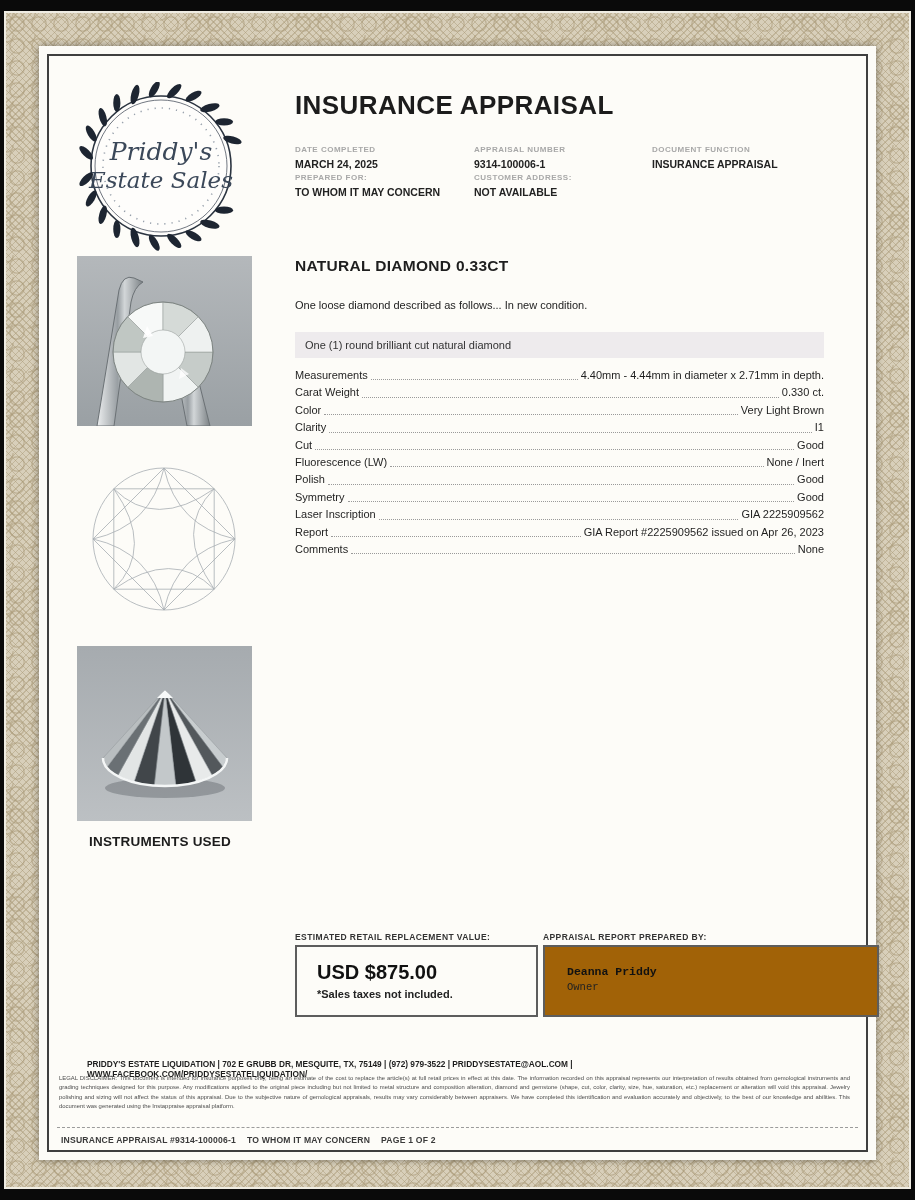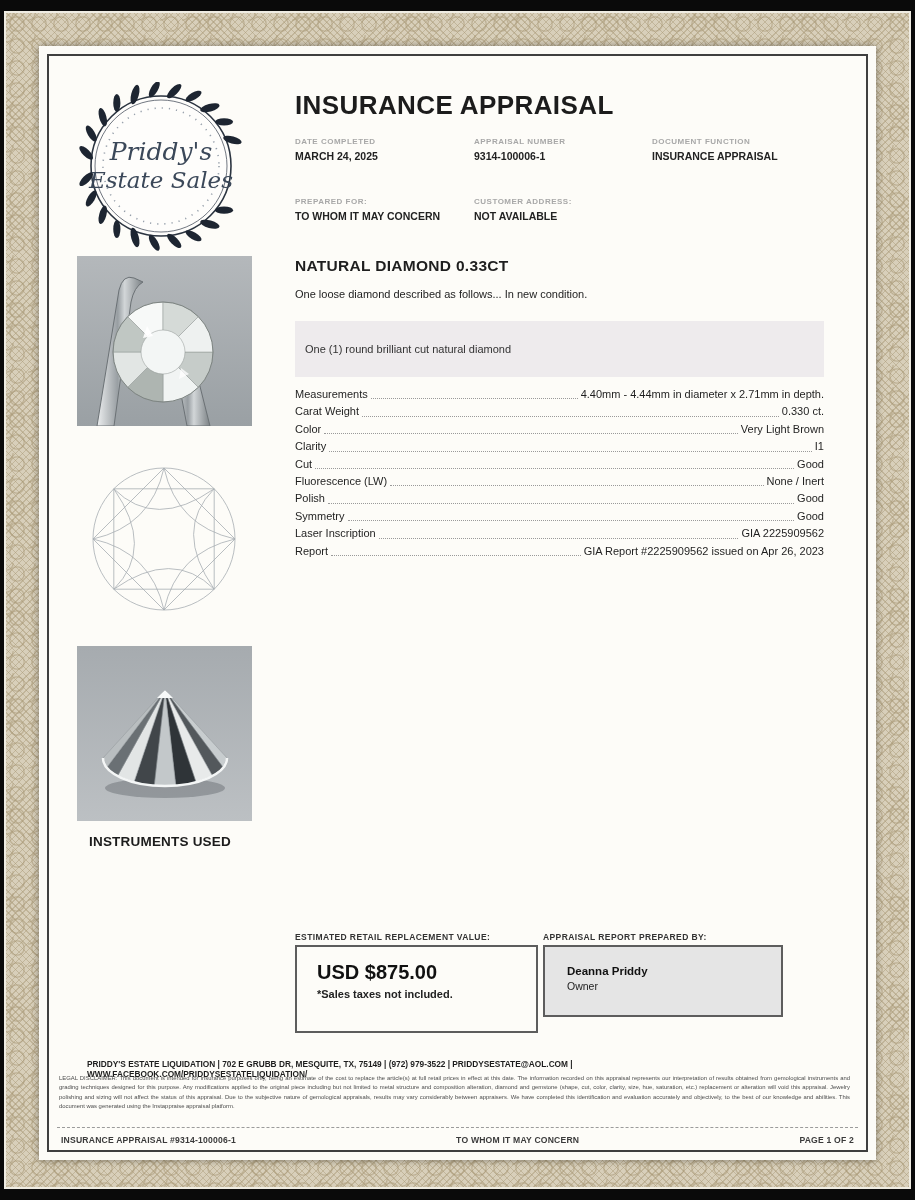--- a/index.html
+++ b/index.html
@@ -19,63 +19,63 @@
          box-shadow:0 0 7px rgba(0,0,0,.4);}
   .frame{position:absolute;left:8px;top:8px;right:8px;bottom:8px;border:2px solid #3f3f3f;background:#fdfcf8;}
 
   
   .logo{position:absolute;left:26px;top:26px;width:172px;height:172px;}
   .logo svg{width:100%;height:100%;}
 
   
   .header-right{position:absolute;left:246px;top:34px;right:38px;}
   .doc-title{margin:0;font-size:26px;font-weight:bold;color:#1c1c1c;letter-spacing:.4px;}
-  .fields-grid{display:grid;grid-template-columns:179px 178px auto;margin-top:16px;row-gap:35px;}
+  .fields-grid{display:grid;grid-template-columns:179px 178px auto;margin-top:24px;row-gap:3px;}
   .field .flabel{font-size:8px;font-weight:bold;color:#a8a8a8;letter-spacing:.5px;margin-bottom:4px;}
   .field .fvalue{font-size:10.5px;font-weight:bold;color:#222;}
 
   
   .img-box{position:absolute;left:28px;width:175px;}
   .img-box svg{display:block;width:100%;height:100%;}
   #photo1{top:200px;height:170px;}
   #diagram{top:398px;height:170px;}
   #photo2{top:590px;height:175px;}
 
   
   .item-section{position:absolute;left:246px;right:42px;top:201px;}
   .item-title{margin:0;font-size:15.5px;font-weight:bold;color:#1e1e1e;letter-spacing:.3px;}
-  .item-desc{margin-top:13px;font-size:11px;color:#222;}
-  .section-band{margin-top:21px;background:#eeebed;padding:22px 10px;font-size:11px;color:#333;}
+  .item-desc{margin-top:24px;font-size:11px;color:#222;}
+  .section-band{margin-top:21px;background:#eeebed;padding:7px 10px;font-size:11px;color:#333;}
   .spec-table{margin-top:9px;}
   .spec-row{display:flex;align-items:flex-end;font-size:11px;line-height:17.4px;color:#1f1f1f;}
   .spec-label{white-space:nowrap;}
   .spec-dots{flex:1;border-bottom:1.5px dotted #9a9a9a;margin:0 3px 4px;}
   .spec-value{white-space:nowrap;text-align:right;}
 
   
   .instruments{position:absolute;left:28px;top:778px;width:235px;z-index:1;}
   .instruments h3{margin:0 0 7px;font-size:13.5px;font-weight:bold;color:#1c1c1c;letter-spacing:.2px;padding-left:12px;}
   .instruments ul{margin:0;padding:0;list-style:none;}
   .instruments li{font-size:10.8px;color:#222;line-height:17.6px;}
 
   
   .valuation-label{position:absolute;left:246px;top:876px;font-size:8.5px;font-weight:bold;color:#333;letter-spacing:.4px;}
   .preparer-label{position:absolute;left:494px;top:876px;font-size:8.5px;font-weight:bold;color:#333;letter-spacing:.4px;}
-  .valuation-box{position:absolute;left:246px;top:889px;width:243px;height:88px;border:2px solid #5d5d5d;background:#fdfcf8;padding:14px 0 0 20px;box-sizing:border-box;}
+  .valuation-box{position:absolute;left:246px;top:889px;width:243px;height:72px;border:2px solid #5d5d5d;background:#fdfcf8;padding:14px 0 0 20px;box-sizing:border-box;}
   .valuation-amount{font-size:20px;font-weight:bold;color:#111;}
   .valuation-note{margin-top:4px;font-size:11px;color:#222;font-weight:bold;}
-  .preparer-box{position:absolute;left:494px;top:889px;width:240px;height:72px;border:2px solid #5d5d5d;background:#e5e5e5;padding:18px 0 0 22px;box-sizing:border-box;}
+  .preparer-box{position:absolute;left:494px;top:889px;width:336px;height:72px;border:2px solid #5d5d5d;background:#a16207;padding:18px 0 0 22px;box-sizing:border-box;font-family:Liberation Mono, monospace;}
   .preparer-name{font-size:11.5px;font-weight:bold;color:#111;}
   .preparer-title{margin-top:3px;font-size:10.5px;color:#222;}
 
   
   .contact-line{position:absolute;left:10px;right:96px;top:1003px;font-size:8.3px;font-weight:bold;color:#1d1d1d;z-index:2;padding-left:28px;}
   .disclaimer{position:absolute;left:10px;right:16px;top:1018px;font-size:5.9px;line-height:9.3px;color:#4c4c4c;text-align:justify;z-index:2;}
   .dashed-sep{position:absolute;left:8px;right:8px;top:1071px;border-top:1px dashed #9b9b9b;}
-  .bottom-bar{position:absolute;left:12px;right:12px;top:1079px;display:flex;justify-content:space-between;font-size:8.6px;font-weight:600;color:#3a3a3a;letter-spacing:.2px;}
+  .bottom-bar{position:absolute;left:12px;right:12px;top:1079px;display:flex;font-size:8.6px;font-weight:600;color:#3a3a3a;letter-spacing:.2px;gap:11px;}
 </style>
 </head>
 <body>
 
 <div class="stage">
   <div class="guilloche"></div>
   <div class="paper">
     <div class="frame">
 
       <div class="logo">
@@ -308,20 +308,25 @@
             <div class="spec-row">
             <span class="spec-label">Laser Inscription</span>
             <span class="spec-dots"></span>
             <span class="spec-value">GIA 2225909562</span>
           </div>
             <div class="spec-row">
             <span class="spec-label">Report</span>
             <span class="spec-dots"></span>
             <span class="spec-value">GIA Report #2225909562 issued on Apr 26, 2023</span>
           </div>
+            <div class="spec-row">
+            <span class="spec-label">Comments</span>
+            <span class="spec-dots"></span>
+            <span class="spec-value">None</span>
+          </div>
           </div>
       </div>
 
       <div class="instruments">
         <h3>INSTRUMENTS USED</h3>
         <ul>
             <li></li>
             <li></li>
             <li></li>
             <li></li>

